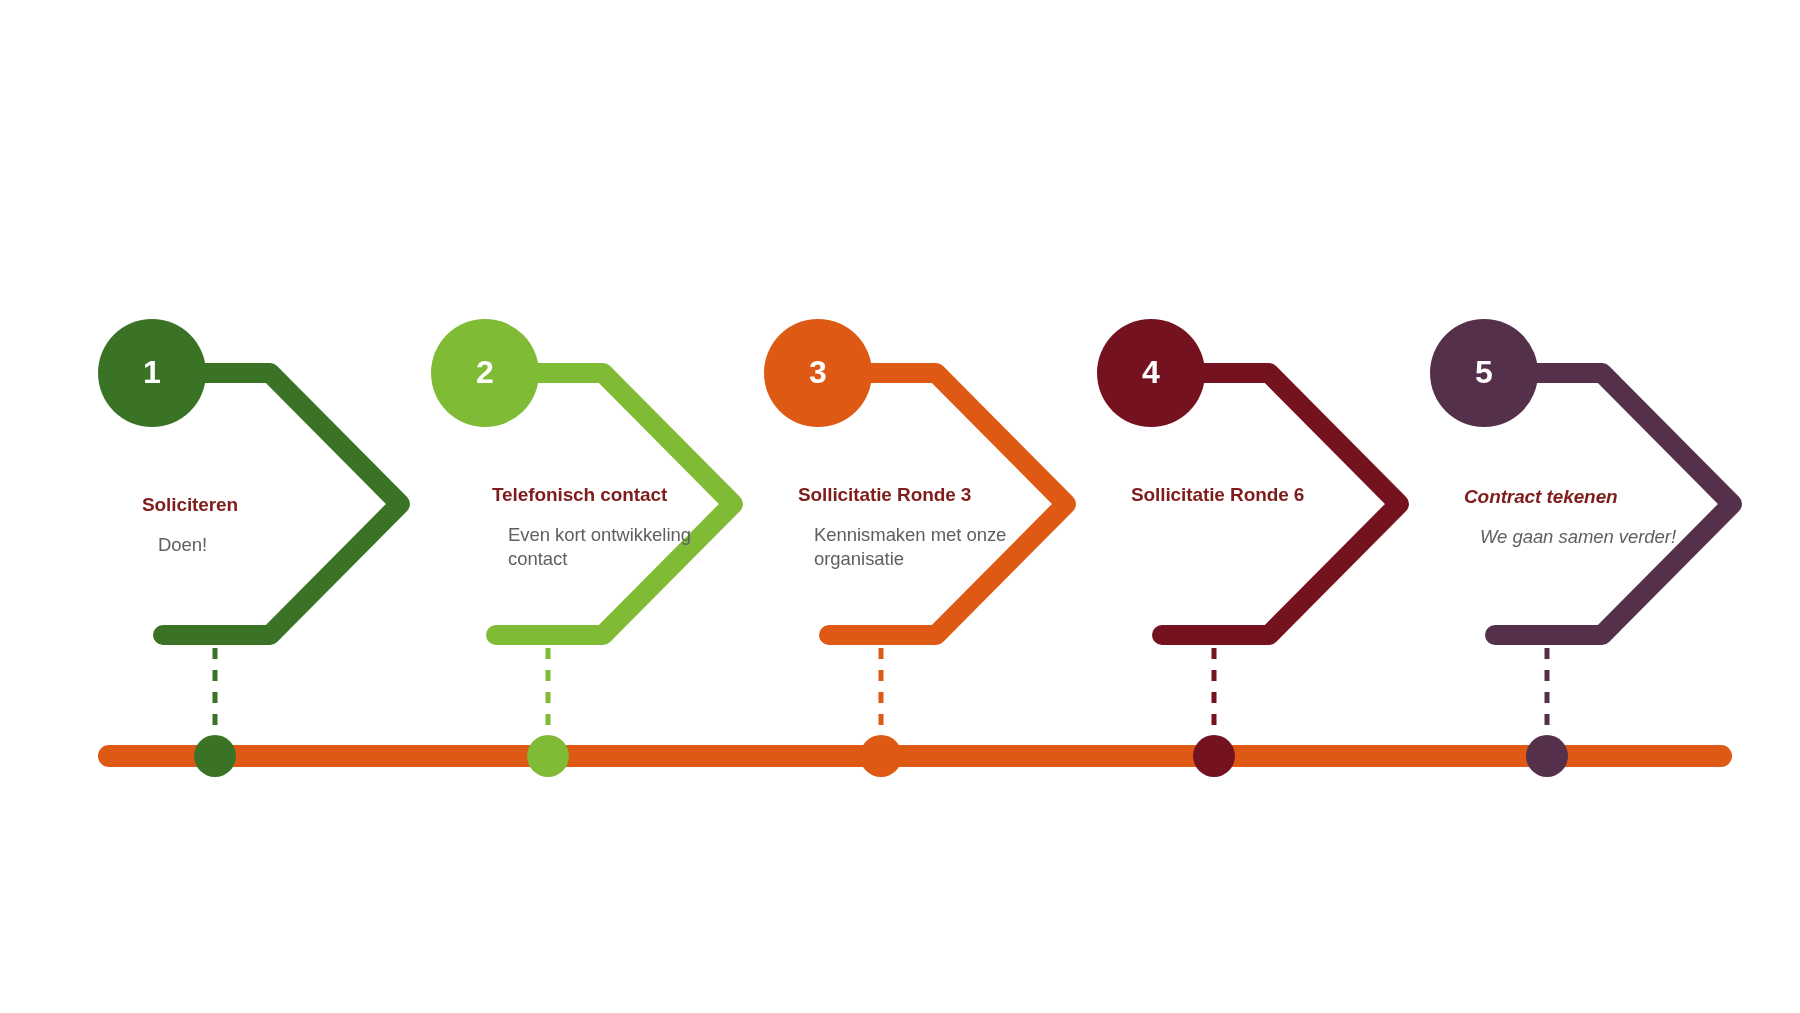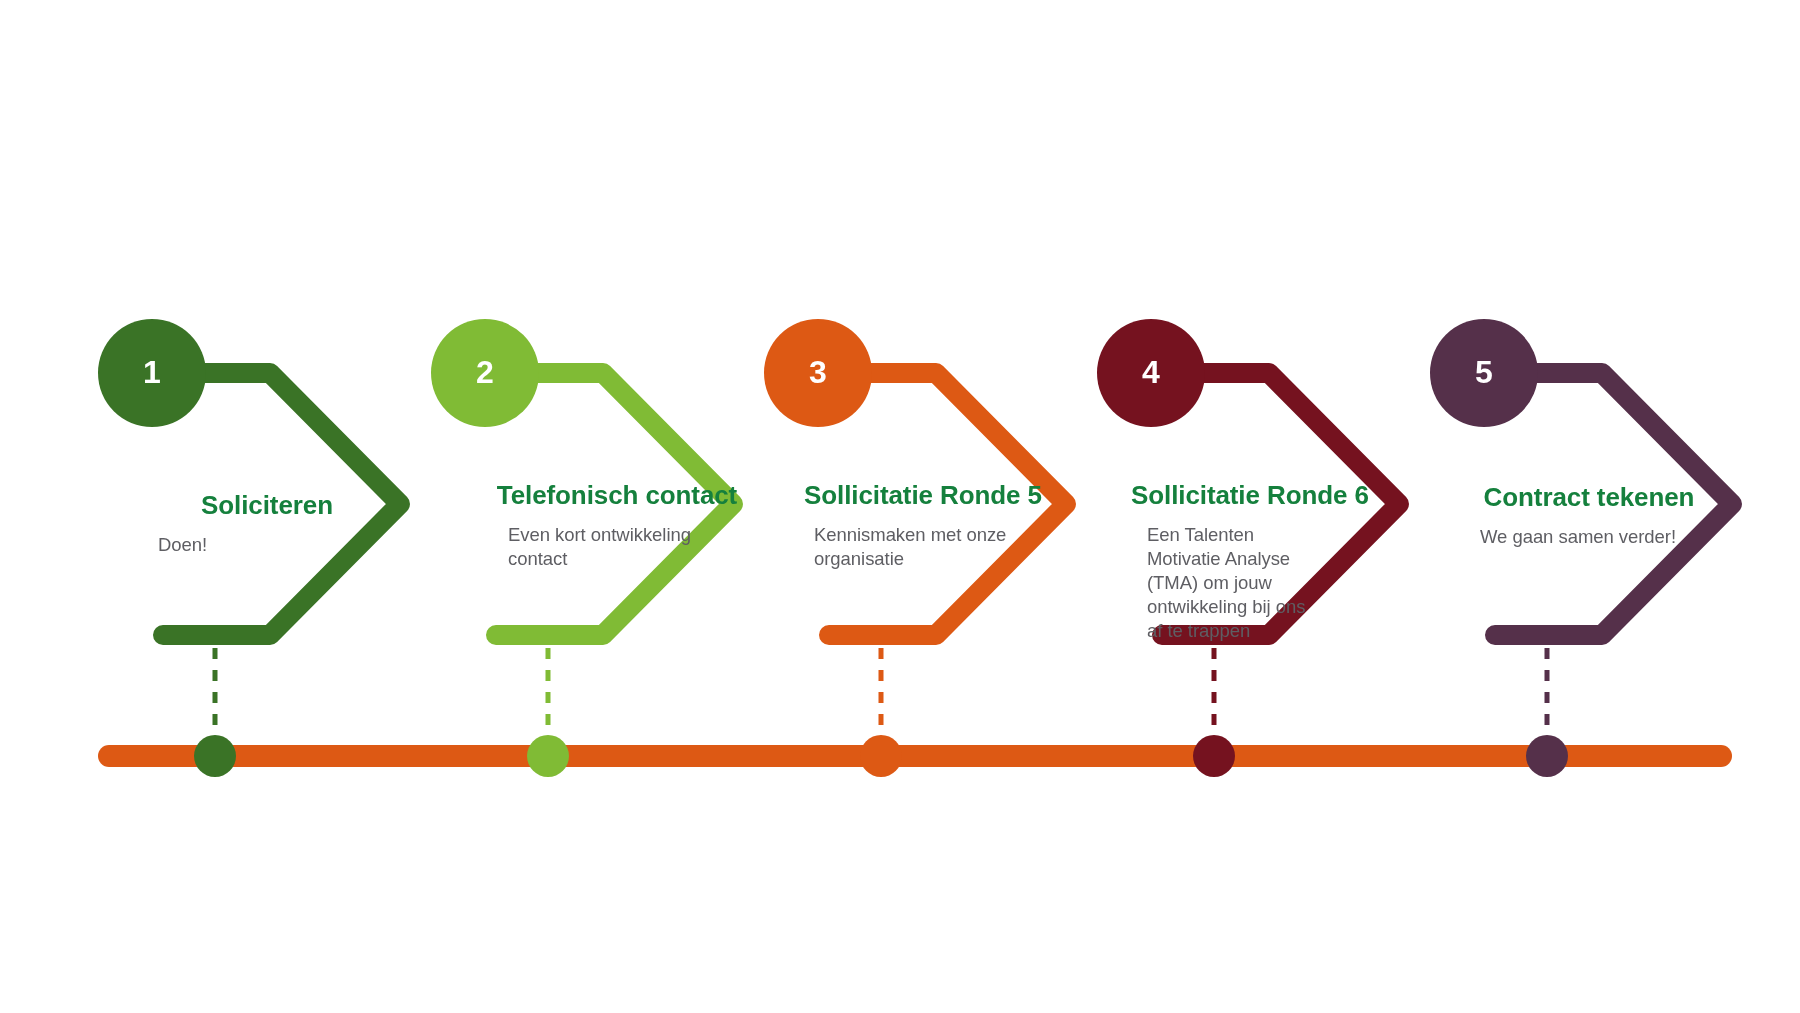--- a/index.html
+++ b/index.html
@@ -26,28 +26,27 @@
     left: 0;
     top: 0;
     width: 1800px;
     height: 1013px;
   }
   .step-text {
     position: absolute;
     box-sizing: border-box;
   }
   .step-title {
-    font-size: 26px;
+    font-size: 19px;
     font-weight: bold;
-    color: #15803d;
+    color: #7f1d1d;
     line-height: 24px;
     letter-spacing: -0.1px;
     margin: 0 0 2px 0;
     white-space: nowrap;
-    text-align: center;
   }
   .step-desc {
     font-size: 18.5px;
     font-weight: normal;
     color: #5e5e63;
     line-height: 24px;
     letter-spacing: -0.05px;
     margin: 16px;
   }
   .step-number {
@@ -109,26 +108,25 @@
   <div id="texts-layer">
       <div class="step-text" style="left: 142px; top: 493px; width: 250px;">
         <div class="step-title">Soliciteren</div>
         <div class="step-desc">Doen!</div>
       </div>
       <div class="step-text" style="left: 492px; top: 483px; width: 250px;">
         <div class="step-title">Telefonisch contact</div>
         <div class="step-desc">Even kort ontwikkeling contact</div>
       </div>
       <div class="step-text" style="left: 798px; top: 483px; width: 250px;">
-        <div class="step-title">Sollicitatie Ronde 5</div>
+        <div class="step-title">Sollicitatie Ronde 3</div>
         <div class="step-desc">Kennismaken met onze organisatie</div>
       </div>
       <div class="step-text" style="left: 1131px; top: 483px; width: 200px;">
         <div class="step-title">Sollicitatie Ronde 6</div>
-        <div class="step-desc">Een Talenten Motivatie Analyse (TMA) om jouw ontwikkeling bij ons af te trappen</div>
       </div>
-      <div class="step-text" style="left: 1464px; top: 485px; width: 250px;">
+      <div class="step-text" style="left: 1464px; top: 485px; width: 250px; font-style: italic;">
         <div class="step-title">Contract tekenen</div>
         <div class="step-desc">We gaan samen verder!</div>
       </div>
     </div>
 
 </div>
 
 </body></html>

